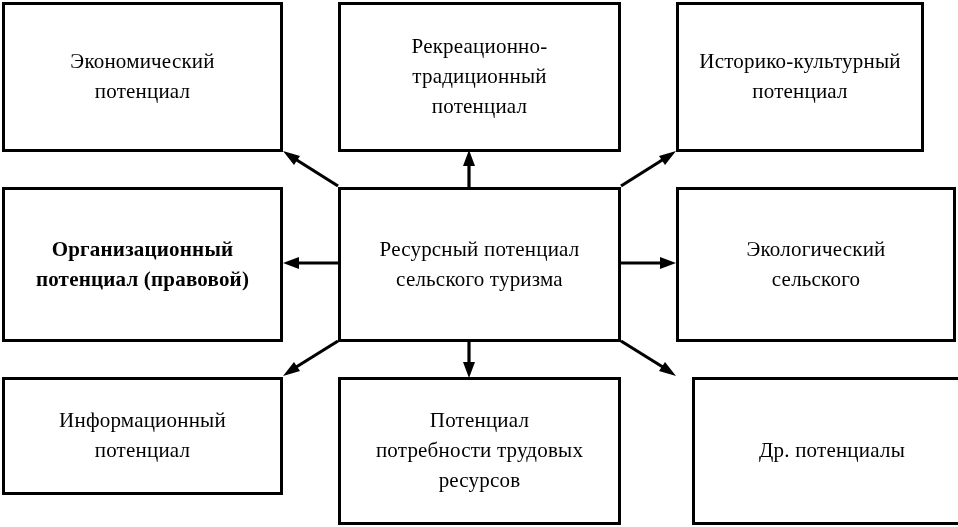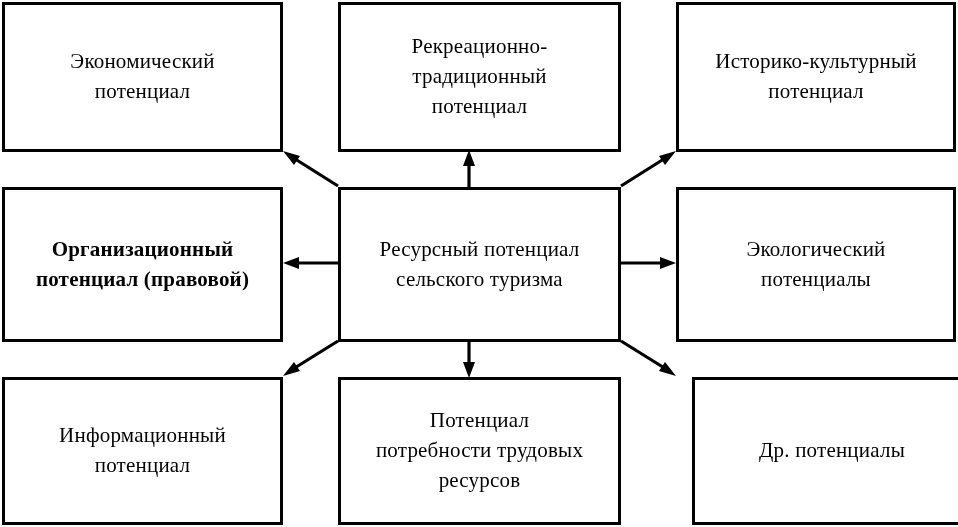--- a/index.html
+++ b/index.html
@@ -33,25 +33,25 @@
     letter-spacing: 0.2px;
     padding: 0 8px;
     white-space: pre-line;
   }
   .center-node .label {
     font-size: 21px;
   }
   
   #n-economic    { left: 2px;   top: 2px;   width: 281px; height: 150px; }
   #n-recreation  { left: 338px; top: 2px;   width: 283px; height: 150px; }
-  #n-historical  { left: 676px; top: 2px;   width: 280px; height: 150px; text-align: center; }
+  #n-historical  { left: 676px; top: 2px;   width: 248px; height: 150px; text-align: center; }
   #n-organizational { left: 2px;   top: 187px; width: 281px; height: 155px; font-weight: bold; }
   #n-center      { left: 338px; top: 187px; width: 283px; height: 155px; }
   #n-ecological  { left: 676px; top: 187px; width: 280px; height: 155px; }
-  #n-information { left: 2px;   top: 377px; width: 281px; height: 148px; }
+  #n-information { left: 2px;   top: 377px; width: 281px; height: 118px; }
   #n-labor       { left: 338px; top: 377px; width: 283px; height: 148px; }
   #n-other       { left: 676px; top: 377px; width: 280px; height: 148px; margin-left: 16px; }
 
   #arrow-layer {
     position: absolute;
     left: 0;
     top: 0;
     width: 958px;
     height: 527px;
     z-index: 1;
@@ -128,21 +128,21 @@
 потенциал (правовой)</span>
   </div>
 
   <div class="node center-node" id="n-center">
     <span class="label">Ресурсный потенциал
 сельского туризма</span>
   </div>
 
   <div class="node" id="n-ecological">
     <span class="label">Экологический
-потенциалы</span>
+сельского</span>
   </div>
 
   <div class="node" id="n-information">
     <span class="label">Информационный
 потенциал</span>
   </div>
 
   <div class="node" id="n-labor">
     <span class="label">Потенциал
 потребности трудовых

